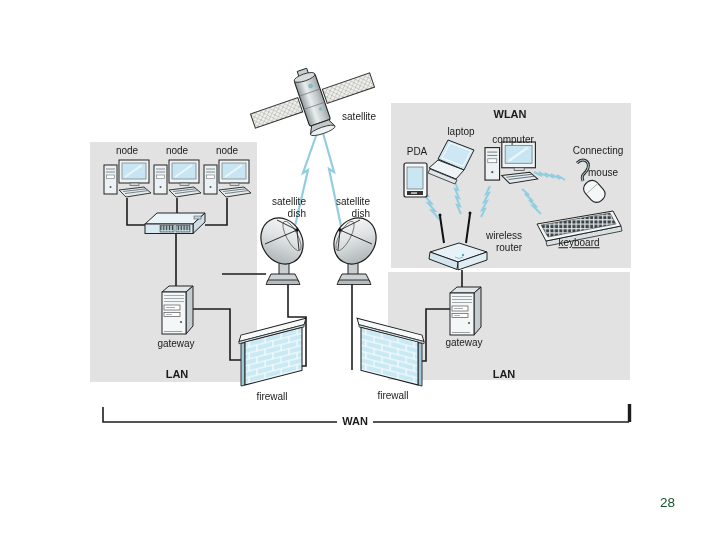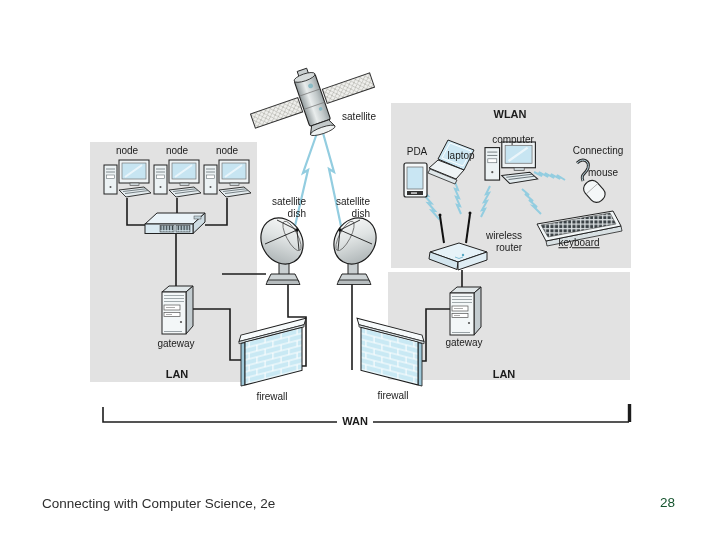--- a/index.html
+++ b/index.html
@@ -223,34 +223,33 @@
   </div>
   <div class="lbl" style="left:353px;top:207px;">
     <div>satellite</div>
     <div>dish</div>
   </div>
 
   <div class="lbl" style="left:176px;top:344px;">gateway</div>
   <div class="lbl lbl-bold" style="left:177px;top:374px;">LAN</div>
 
   <div class="lbl lbl-bold" style="left:510px;top:114px;">WLAN</div>
-  <div class="lbl" style="left:461px;top:132px;margin-top:24px;">laptop</div>
+  <div class="lbl" style="left:461px;top:132px;">laptop</div>
   <div class="lbl" style="left:513px;top:140px;">computer</div>
   <div class="lbl" style="left:417px;top:152px;">PDA</div>
   <div class="lbl" style="left:598px;top:151px;">Connecting</div>
   <div class="lbl" style="left:603px;top:173px;">mouse</div>
   <div class="lbl" style="left:504px;top:241px;">
     <div>wireless</div>
     <div>router</div>
   </div>
   <div class="lbl" style="left:579px;top:243px;text-decoration:underline;">keyboard</div>
 
   <div class="lbl" style="left:464px;top:343px;">gateway</div>
   <div class="lbl lbl-bold" style="left:504px;top:374px;">LAN</div>
 
   <div class="lbl" style="left:272px;top:397px;">firewall</div>
   <div class="lbl" style="left:393px;top:396px;">firewall</div>
 
   <div class="lbl lbl-bold" style="left:355px;top:421px;">WAN</div>
 
-  <div class="footer-title">Connecting with Computer Science, 2e</div>
   <div class="footer-page">28</div>
 </div>
 
 </body></html>

